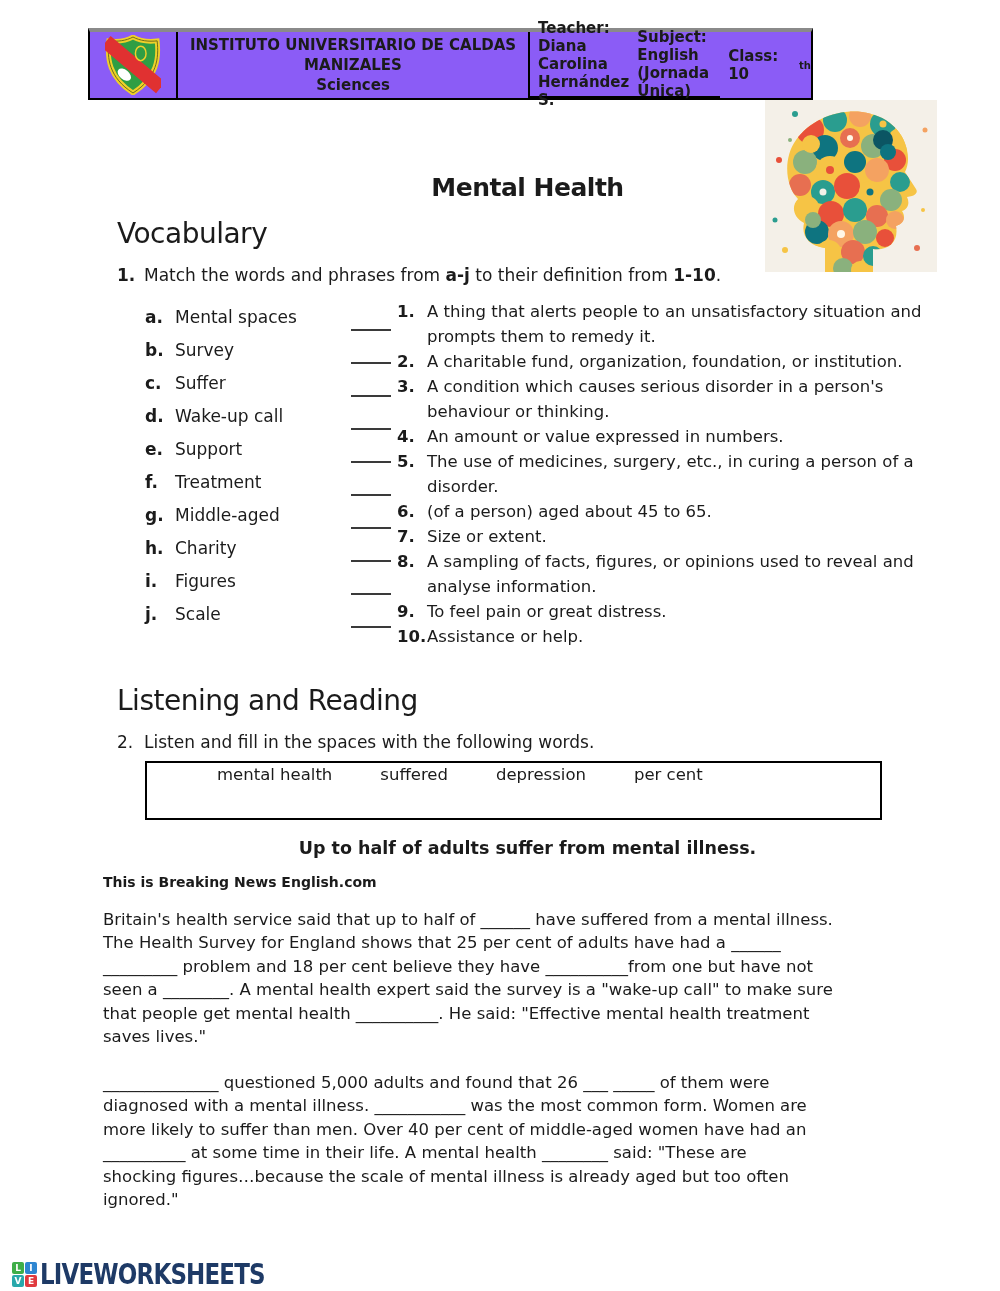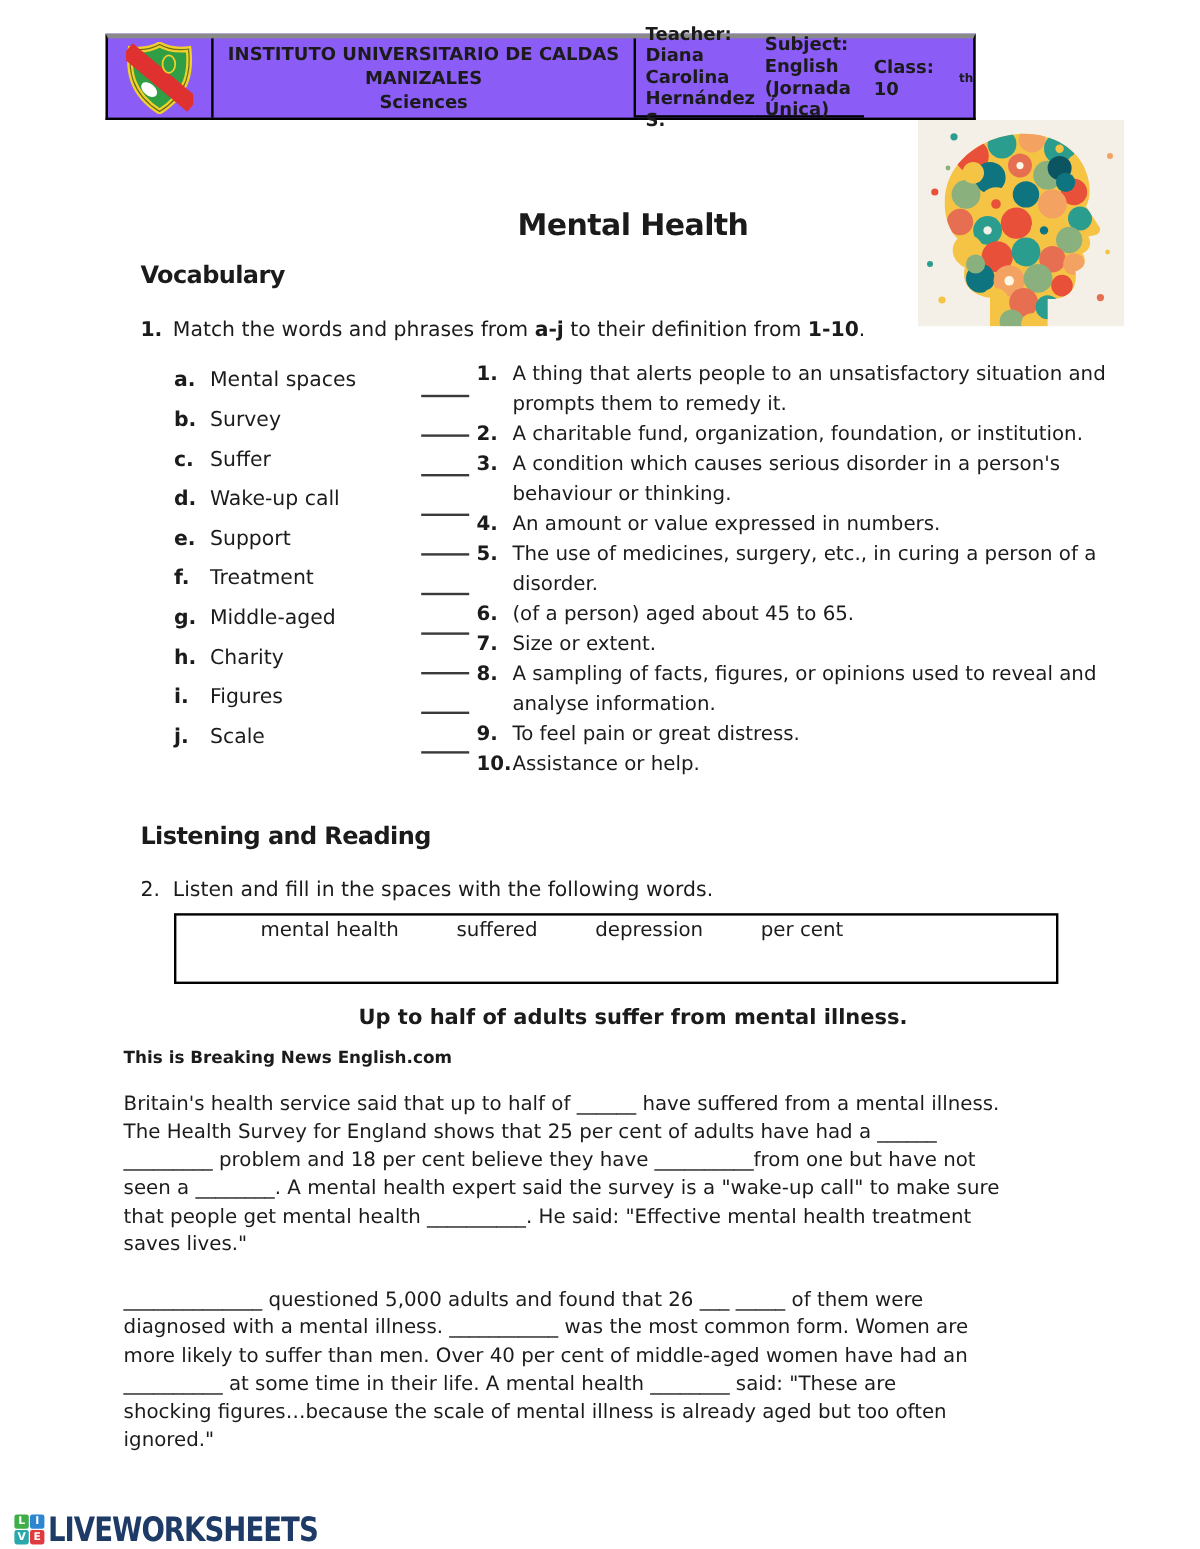--- a/index.html
+++ b/index.html
@@ -16,21 +16,21 @@
   .info-row { flex:1; display:flex; align-items:center; padding-left:8px; border-bottom:2px solid #000; }
   .info-row:last-child { border-bottom:none; }
   .info-row sup { font-size:10px; margin-left:1px; }
 
   
   .head-image { position:absolute; left:765px; top:100px; width:172px; height:172px; }
 
   
   .doc-title { position:absolute; left:120px; top:173px; width:815px; text-align:center;
     font-size:25px; font-weight:bold; letter-spacing:-0.5px; }
-  .section-heading { position:absolute; font-size:20px; font-weight:bold; letter-spacing:-0.5px; }
+  .section-heading { position:absolute; font-size:28px; font-weight:normal; letter-spacing:-0.5px; }
   #vocab-heading { left:117px; top:217px; }
   #listening-heading { left:117px; top:684px; }
 
   .instruction { position:absolute; left:117px; font-size:17px; }
   #vocab-instruction { top:265px; }
   #listening-instruction { top:732px; }
   .inum { display:inline-block; min-width:27px; }
   #vocab-instruction .inum { font-weight:bold; }
   .b { font-weight:bold; }
 

